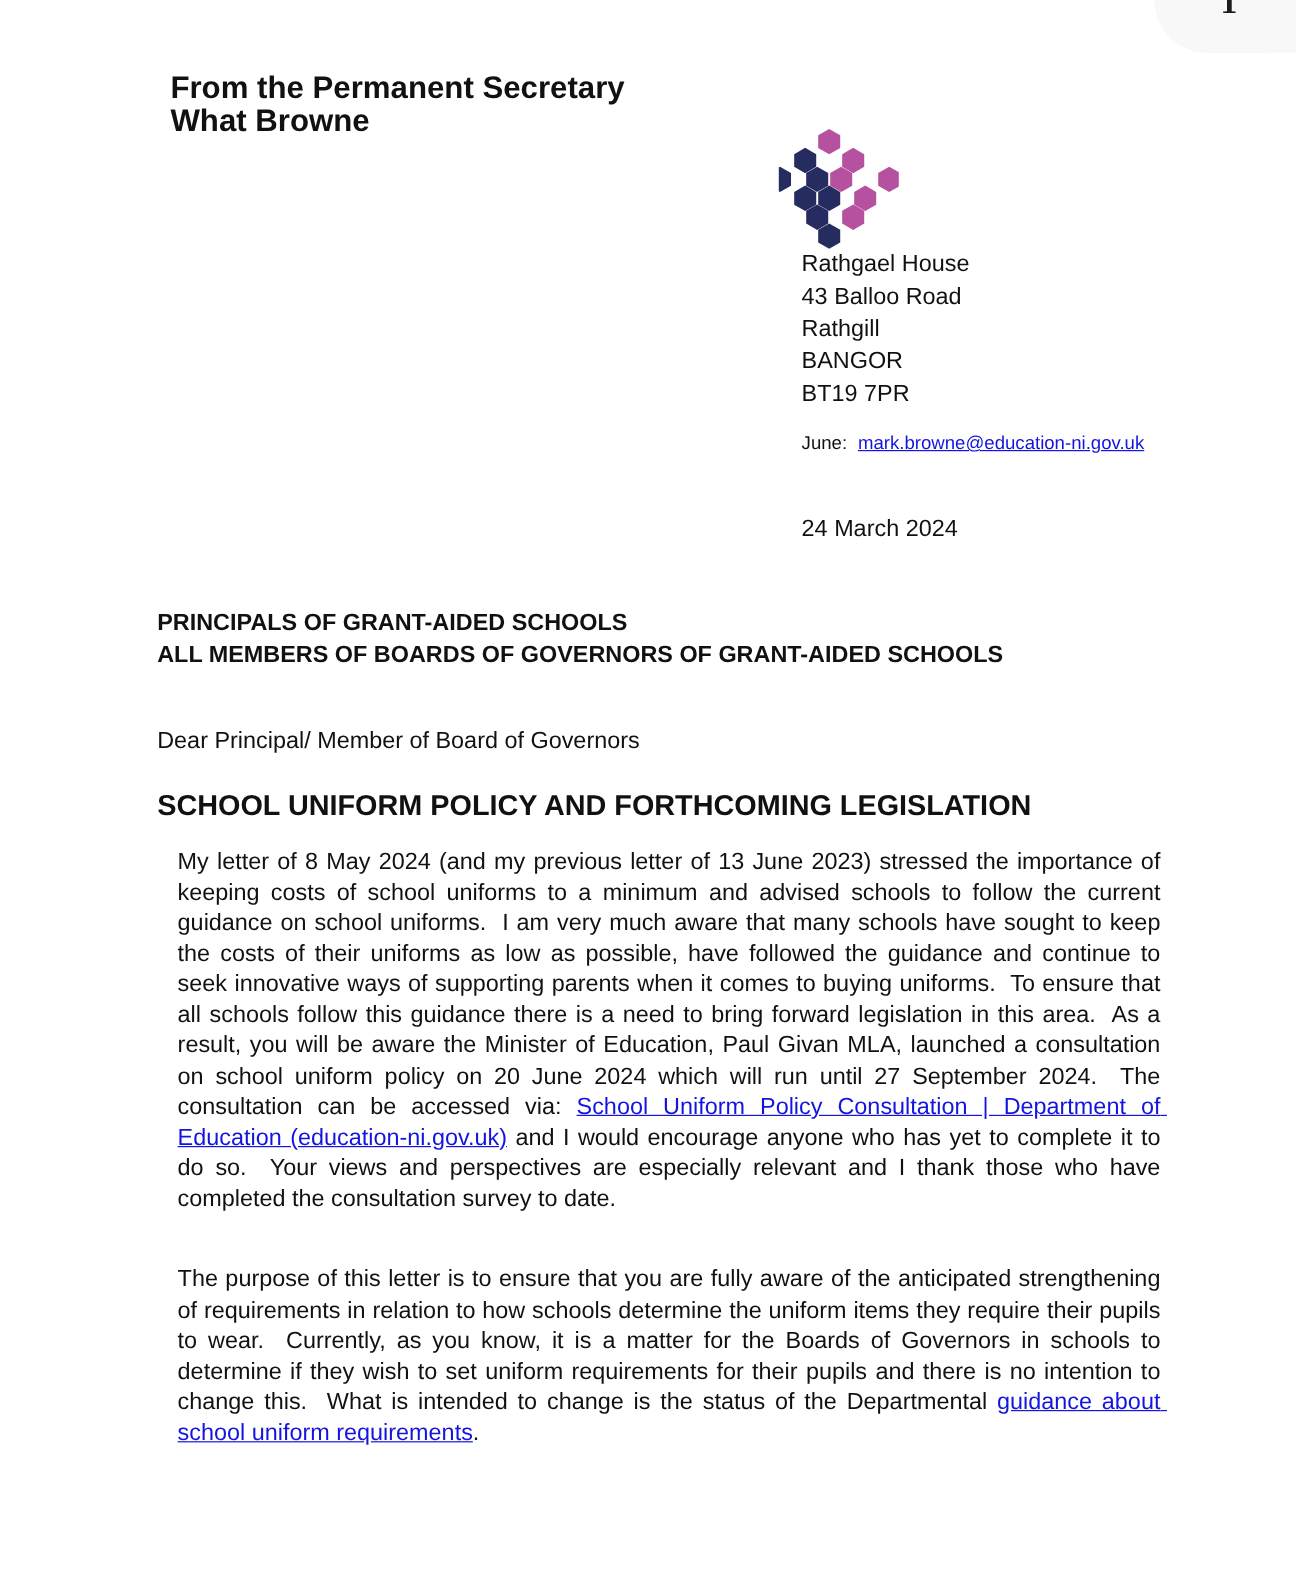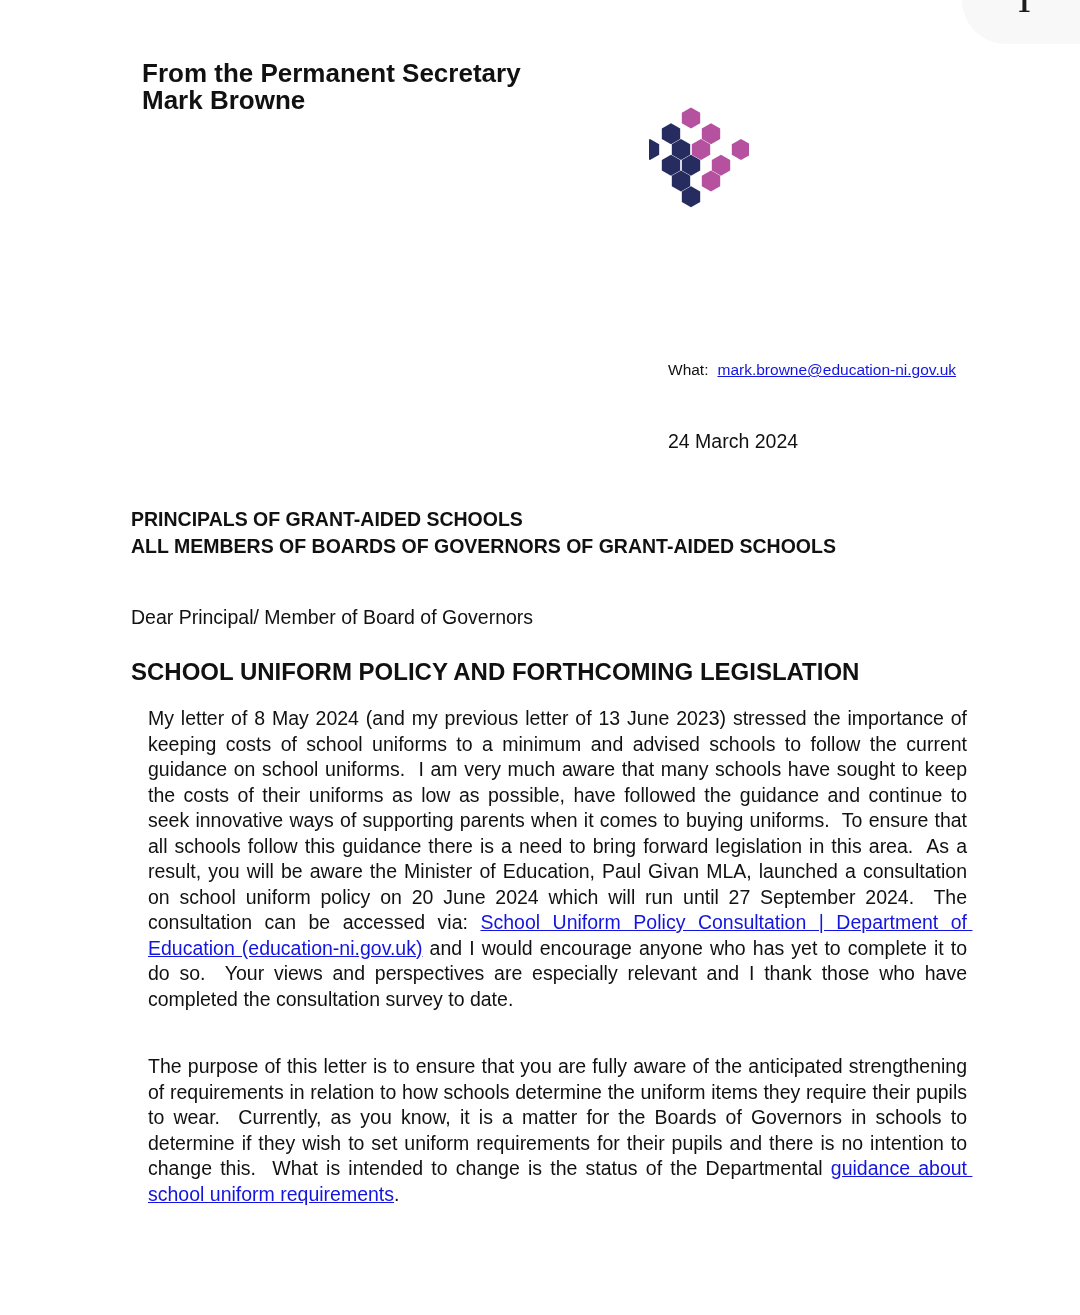--- a/index.html
+++ b/index.html
@@ -47,44 +47,51 @@
 <body>
 
 <div class="page">
 
   <div class="corner-overlay">
       <span class="page-num">1</span>
     </div>
 
   <div class="from-block">
     <div>From the Permanent Secretary</div>
-    <div>Mark Browne</div>
+    <div>What Browne</div>
   </div>
 
   <div class="logo">
     <svg id="hex-svg" width="100" height="104" viewBox="0 0 100 104">
         <polygon points="42,1.4000000000000004 51.18,6.7 51.18,17.3 42,22.6 32.82,17.3 32.82,6.7" class="hex-p"></polygon>
         <polygon points="22,17.15 31.18,22.45 31.18,33.05 22,38.35 12.82,33.05 12.82,22.45" class="hex-n"></polygon>
         <polygon points="62,17.15 71.18,22.45 71.18,33.05 62,38.35 52.82,33.05 52.82,22.45" class="hex-p"></polygon>
         <polygon points="1,32.9 10.18,38.2 10.18,48.8 1,54.1 -8.18,48.8 -8.18,38.2" class="hex-n"></polygon>
         <polygon points="32,32.9 41.18,38.2 41.18,48.8 32,54.1 22.82,48.8 22.82,38.2" class="hex-n"></polygon>
         <polygon points="52,32.9 61.18,38.2 61.18,48.8 52,54.1 42.82,48.8 42.82,38.2" class="hex-p"></polygon>
         <polygon points="92,32.9 101.18,38.2 101.18,48.8 92,54.1 82.82,48.8 82.82,38.2" class="hex-p"></polygon>
         <polygon points="22,48.65 31.18,53.95 31.18,64.55 22,69.85 12.82,64.55 12.82,53.95" class="hex-n"></polygon>
         <polygon points="42,48.65 51.18,53.95 51.18,64.55 42,69.85 32.82,64.55 32.82,53.95" class="hex-n"></polygon>
         <polygon points="72,48.65 81.18,53.95 81.18,64.55 72,69.85 62.82,64.55 62.82,53.95" class="hex-p"></polygon>
         <polygon points="32,64.4 41.18,69.7 41.18,80.3 32,85.6 22.82,80.3 22.82,69.7" class="hex-n"></polygon>
         <polygon points="62,64.4 71.18,69.7 71.18,80.3 62,85.6 52.82,80.3 52.82,69.7" class="hex-p"></polygon>
         <polygon points="42,80.15 51.18,85.45 51.18,96.05 42,101.35 32.82,96.05 32.82,85.45" class="hex-n"></polygon>
       </svg>
   </div>
 
+  <div class="address">
+    <div>Rathgael House</div>
+    <div>43 Balloo Road</div>
+    <div>Rathgill</div>
+    <div>BANGOR</div>
+    <div>BT19 7PR</div>
+  </div>
 
   <div class="contact">
-    <div><span class="contact-label">What:</span><a class="link" href="#">mark.browne@education-ni.gov.uk</a></div>
+    <div><span class="contact-label">June:</span><a class="link" href="#">mark.browne@education-ni.gov.uk</a></div>
   </div>
 
   <div class="date">24 March 2024</div>
 
   <div class="recipient">
     <div>PRINCIPALS OF GRANT-AIDED SCHOOLS</div>
     <div>ALL MEMBERS OF BOARDS OF GOVERNORS OF GRANT-AIDED SCHOOLS</div>
   </div>
 
   <div class="salutation">Dear Principal/ Member of Board of Governors</div>

